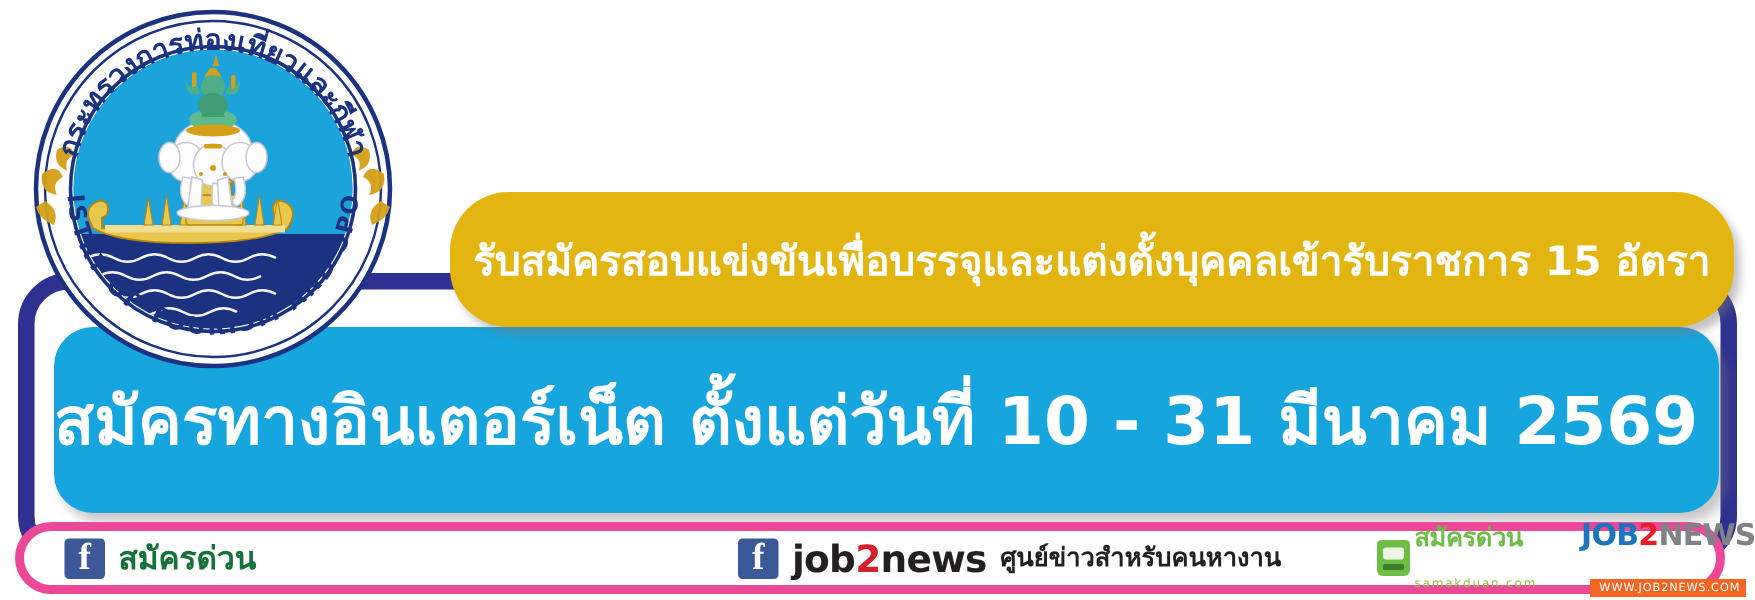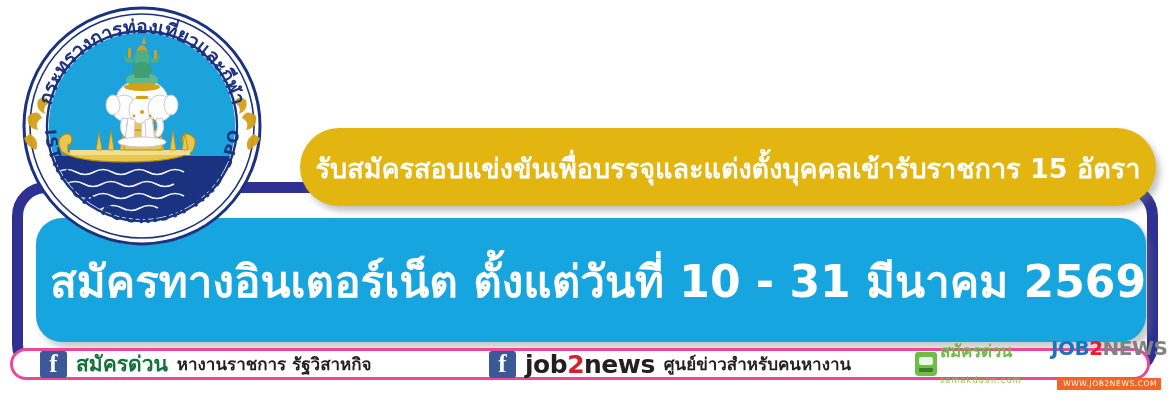--- a/index.html
+++ b/index.html
@@ -41,21 +41,21 @@
     letter-spacing:0px;
     white-space:nowrap;
     z-index:6;
     line-height:1;
   }
 
   
   .gold-banner{
     position:absolute;
     left:300px; top:128px;
-    width:856px; height:78px;
+    width:856px; height:90px;
     background:#E2B510;
     border-radius:39px;
     box-shadow:4px 5px 6px rgba(120,120,120,0.45);
     display:flex;align-items:center;justify-content:center;
     z-index:7;
   }
   .gold-banner .txt{
     color:#ffffff;
     font-size:27px;
     font-weight:bold;
@@ -65,21 +65,21 @@
   }
 
   
   .cyan-banner{
     position:absolute;
     left:36px; top:218px;
     width:1110px; height:124px;
     background:#16A5DE;
     border-radius:26px;
     box-shadow:5px 6px 7px rgba(120,120,120,0.40);
-    display:flex;align-items:center;justify-content:flex-end;
+    display:flex;align-items:center;justify-content:flex-start;
     z-index:5;
   }
   .cyan-banner .txt{
     color:#ffffff;
     font-size:44px;
     font-weight:bold;
     white-space:nowrap;
     line-height:1;
     padding-top:4px;
   }
@@ -90,23 +90,23 @@
     left:6px; top:4px;
     width:272px; height:244px;
     z-index:9;
   }
   .seal svg{display:block;width:272px;height:244px;}
 
   
   .footer{
     position:absolute;
     left:10px; top:348px;
-    width:1140px; height:32px;
+    width:1140px; height:48px;
     background:#ffffff;
-    border:3px solid #ec4899;
+    border:6px solid #ec4899;
     border-radius:24px;
     box-sizing:border-box;
     z-index:10;
     display:flex;
     align-items:center;
     text-decoration:underline;
   }
   .fitem{display:flex;align-items:center;white-space:nowrap;}
 
   .fb-icon{
@@ -297,21 +297,20 @@
 
   <div class="cyan-banner">
     <span class="txt">สมัครทางอินเตอร์เน็ต ตั้งแต่วันที่ 10 - 31 มีนาคม 2569</span>
   </div>
 
   <div class="footer">
 
     <div class="fitem f1">
       <span class="fb-icon"></span>
       <span class="green">สมัครด่วน</span>
-      <span class="dark">หางานราชการ รัฐวิสาหกิจ</span>
     </div>
 
     <div class="fitem f2">
       <span class="fb-icon"></span>
       <span class="j2n">
         <span class="d">job</span><span class="r">2</span><span class="d">news</span>
       </span>
       <span class="dark">ศูนย์ข่าวสำหรับคนหางาน</span>
     </div>
 

